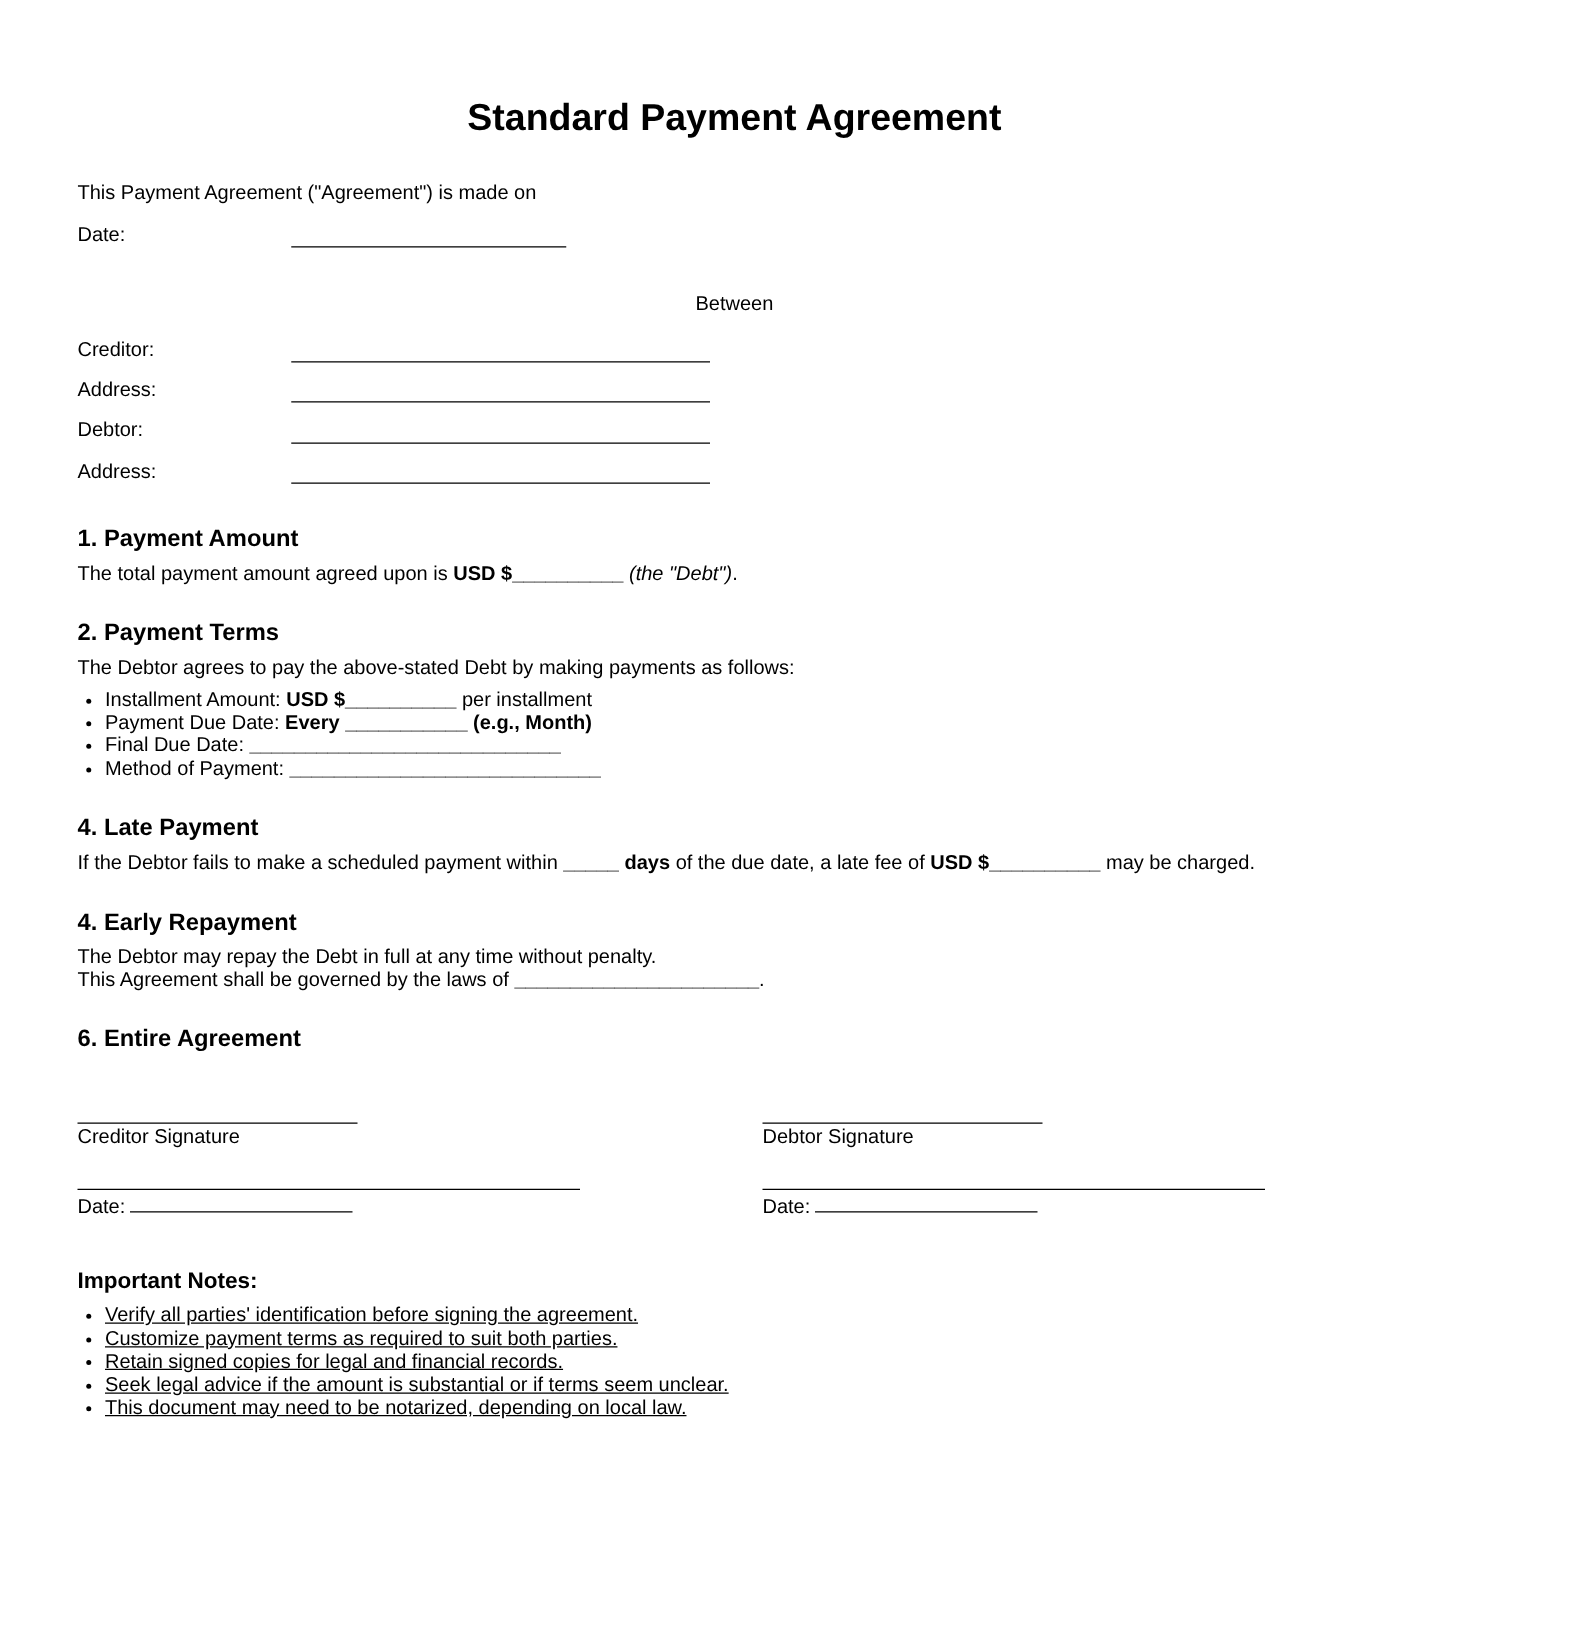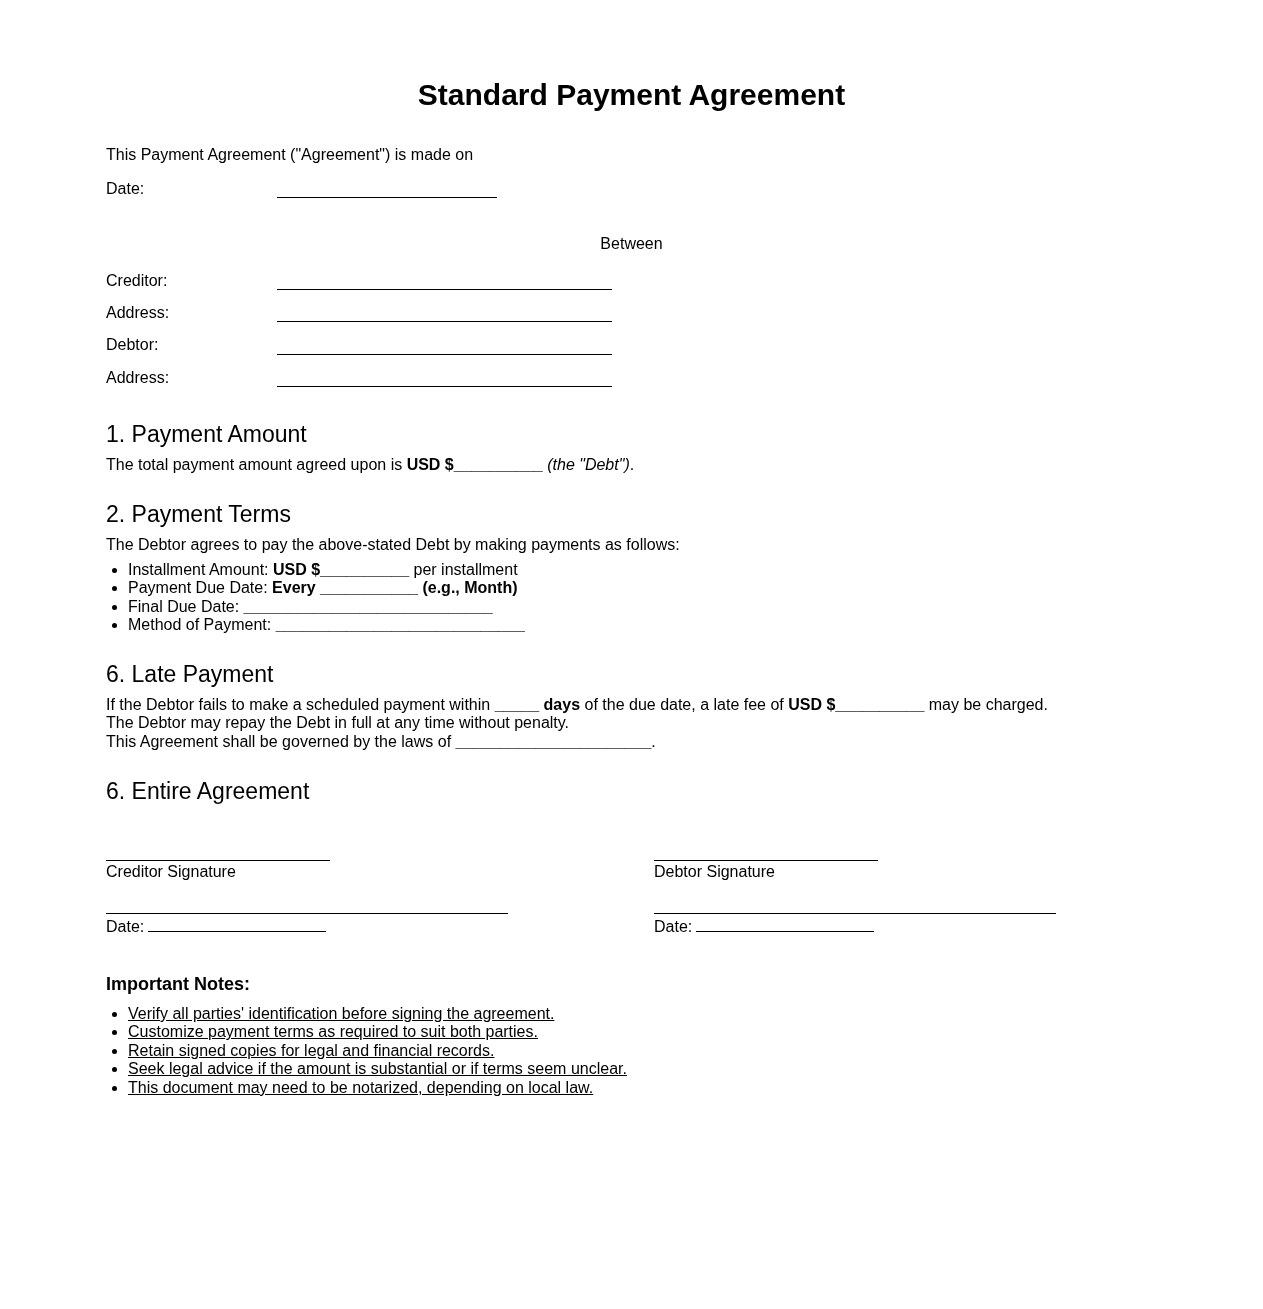--- a/index.html
+++ b/index.html
@@ -3,21 +3,21 @@
 <meta charset="utf-8">
 <style>
   html, body { margin: 0; padding: 0; background: #ffffff; }
   body {
     width: 1263px;
     font-family: "Liberation Sans", sans-serif;
     font-size: 16px;
     color: #000000;
     line-height: 1.15;
   }
-  .page { padding: 78px 106px 90px 106px; width: 1051px; }
+  .page { padding: 78px 106px 90px 62px; width: 1051px; }
 
   h1.doc-title {
     font-size: 30px;
     font-weight: bold;
     text-align: center;
     margin: 0 0 33px 0;
   }
   p { margin: 0; }
   .intro { margin: 0; }
 
@@ -30,22 +30,22 @@
     height: 17px;
     flex: none;
   }
   .blank-date { width: 220px; }
   .blank-party { width: 335px; }
 
   .between-heading { margin: 37px 0 18px 0; text-align: center; }
   .party-row { margin-bottom: 14px; }
 
   h2.sec-heading {
-    font-size: 23px;
-    font-weight: normal;
+    font-size: 19px;
+    font-weight: bold;
     margin: 27px 0 8px 0;
   }
   h2.first-heading { margin-top: 34px; }
 
   .bold { font-weight: bold; }
   .italic { font-style: italic; }
 
   ul.terms-list { margin: 7px 0 0 0; padding: 0 0 0 22px; }
   ul.terms-list li { margin: 0; }
 
@@ -122,23 +122,24 @@
 
   <h2 class="sec-heading">2. Payment Terms</h2>
   <p>The Debtor agrees to pay the above-stated Debt by making payments as follows:</p>
   <ul class="terms-list">
     <li><span>Installment Amount: </span><span class="bold">USD $__________</span><span> per installment</span></li>
     <li><span>Payment Due Date: </span><span class="bold">Every ___________ (e.g., Month)</span><span></span></li>
     <li><span>Final Due Date: </span><span class="bold">____________________________</span><span></span></li>
     <li><span>Method of Payment: </span><span class="bold">____________________________</span><span></span></li>
   </ul>
 
-  <h2 class="sec-heading">6. Late Payment</h2>
+  <h2 class="sec-heading">4. Late Payment</h2>
   <p><span>If the Debtor fails to make a scheduled payment within </span><span class="bold">_____ days</span><span> of the due date, a late fee of </span><span class="bold">USD $__________</span><span> may be charged.</span></p>
 
+  <h2 class="sec-heading">4. Early Repayment</h2>
   <p>The Debtor may repay the Debt in full at any time without penalty.</p>
 
   <p><span>This Agreement shall be governed by the laws of </span><span class="bold">______________________</span><span>.</span></p>
 
   <h2 class="sec-heading">6. Entire Agreement</h2>
 
   <div class="sig-row">
     <div class="sig-col">
       <div class="sig-line"></div>
       <div class="sig-label">Creditor Signature</div>

